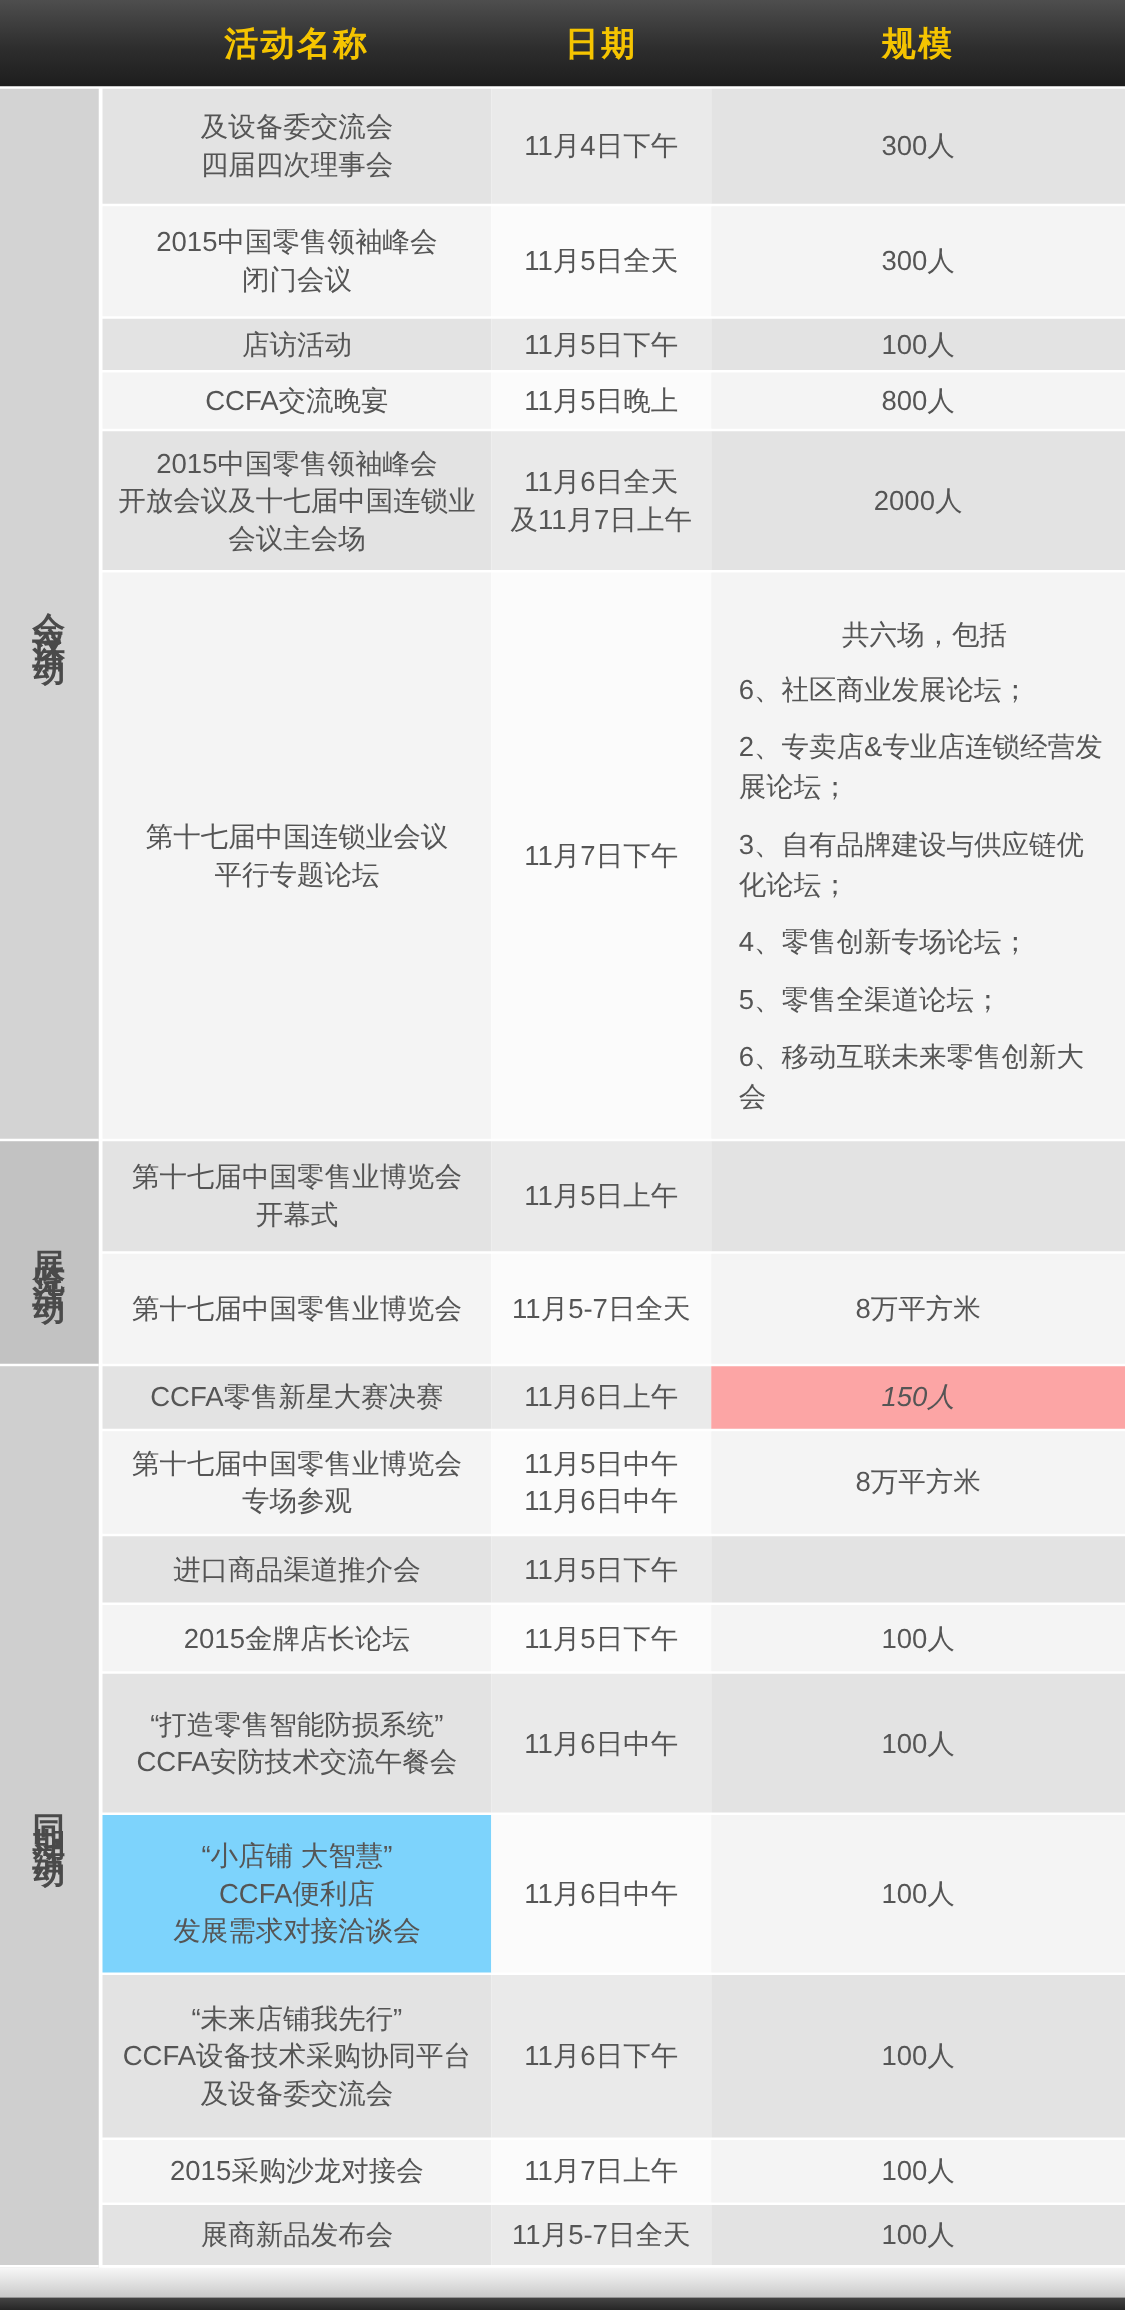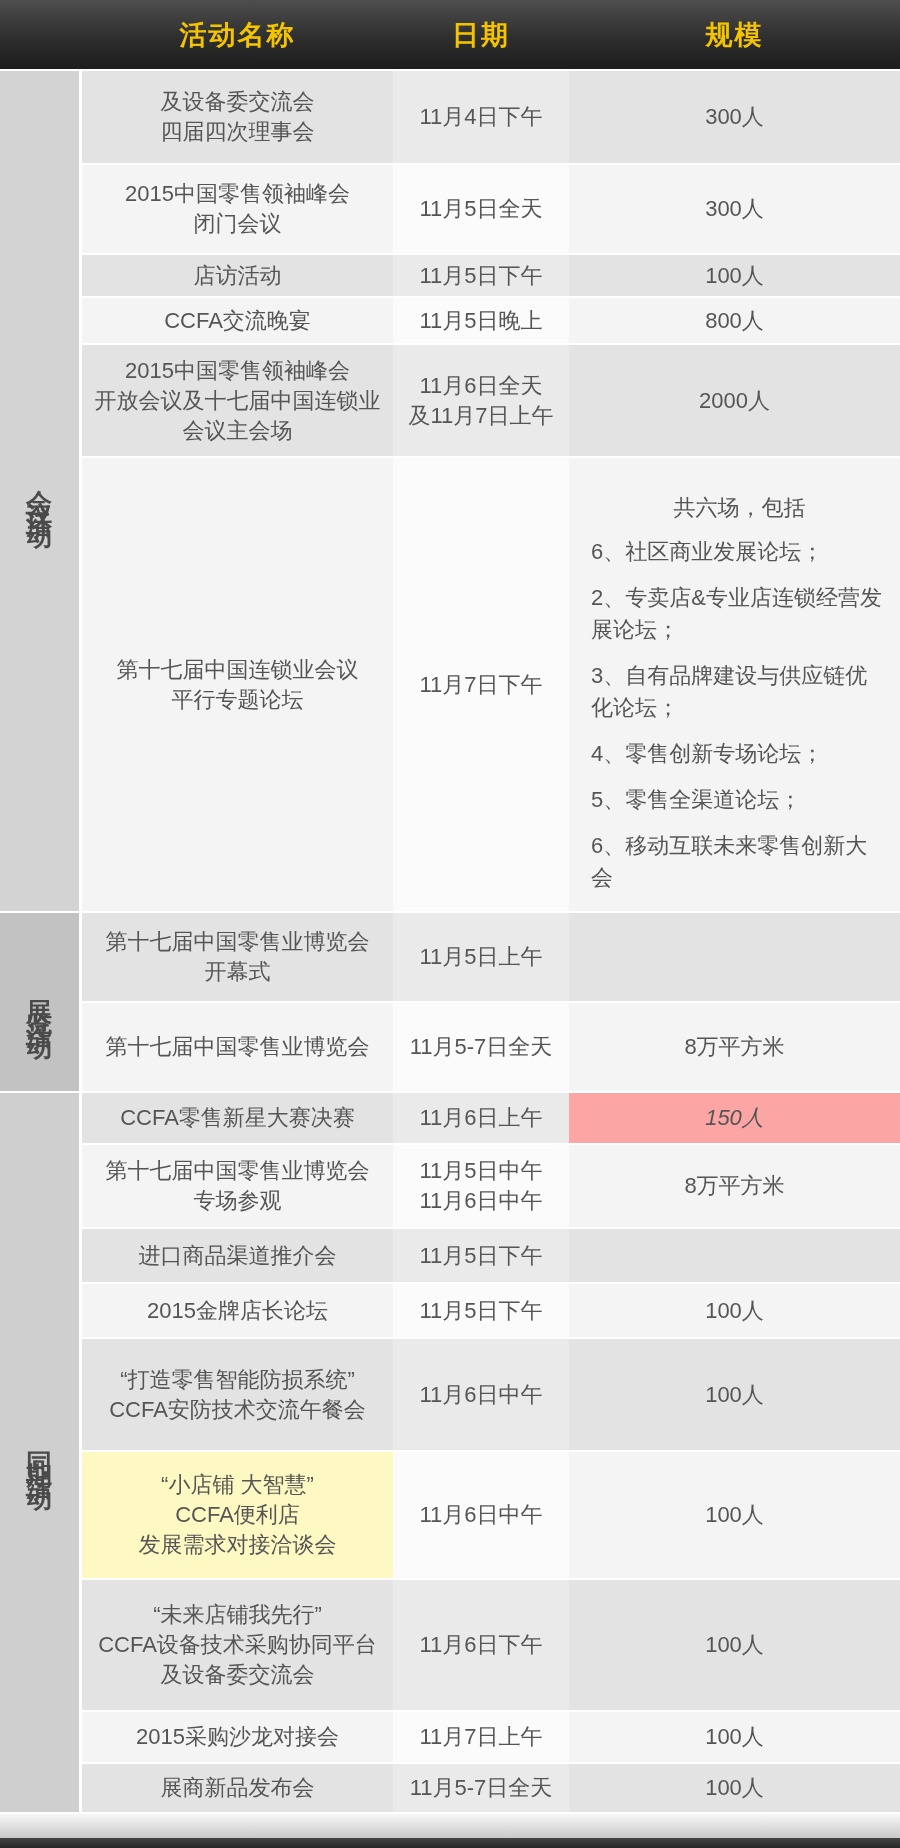--- a/index.html
+++ b/index.html
@@ -237,21 +237,21 @@
               <span class="line">CCFA安防技术交流午餐会</span>
             </div>
             <div class="cell" style="background: rgb(234, 234, 234);">
               <span class="line">11月6日中午</span>
             </div>
             <div class="cell" style="background: rgb(227, 227, 227);">
               <span class="line">100人</span>
             </div>
           </div>
           <div class="row" style="height: 128px;">
-            <div class="cell" style="background: #fef9c3;">
+            <div class="cell" style="background: #7dd3fc;">
               <span class="line">“小店铺 大智慧”</span>
               <span class="line">CCFA便利店</span>
               <span class="line">发展需求对接洽谈会</span>
             </div>
             <div class="cell" style="background: rgb(251, 251, 251);">
               <span class="line">11月6日中午</span>
             </div>
             <div class="cell" style="background: rgb(244, 244, 244);">
               <span class="line">100人</span>
             </div>

